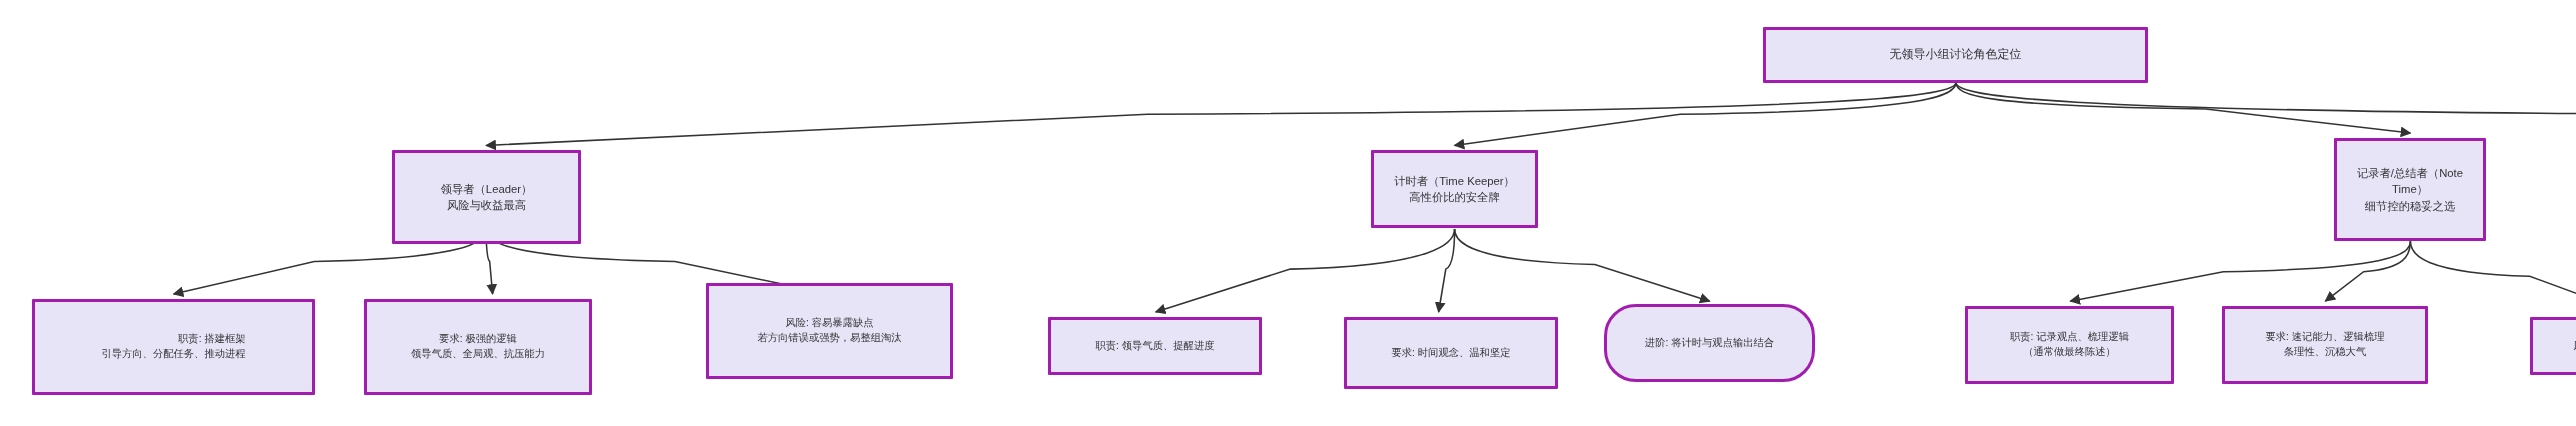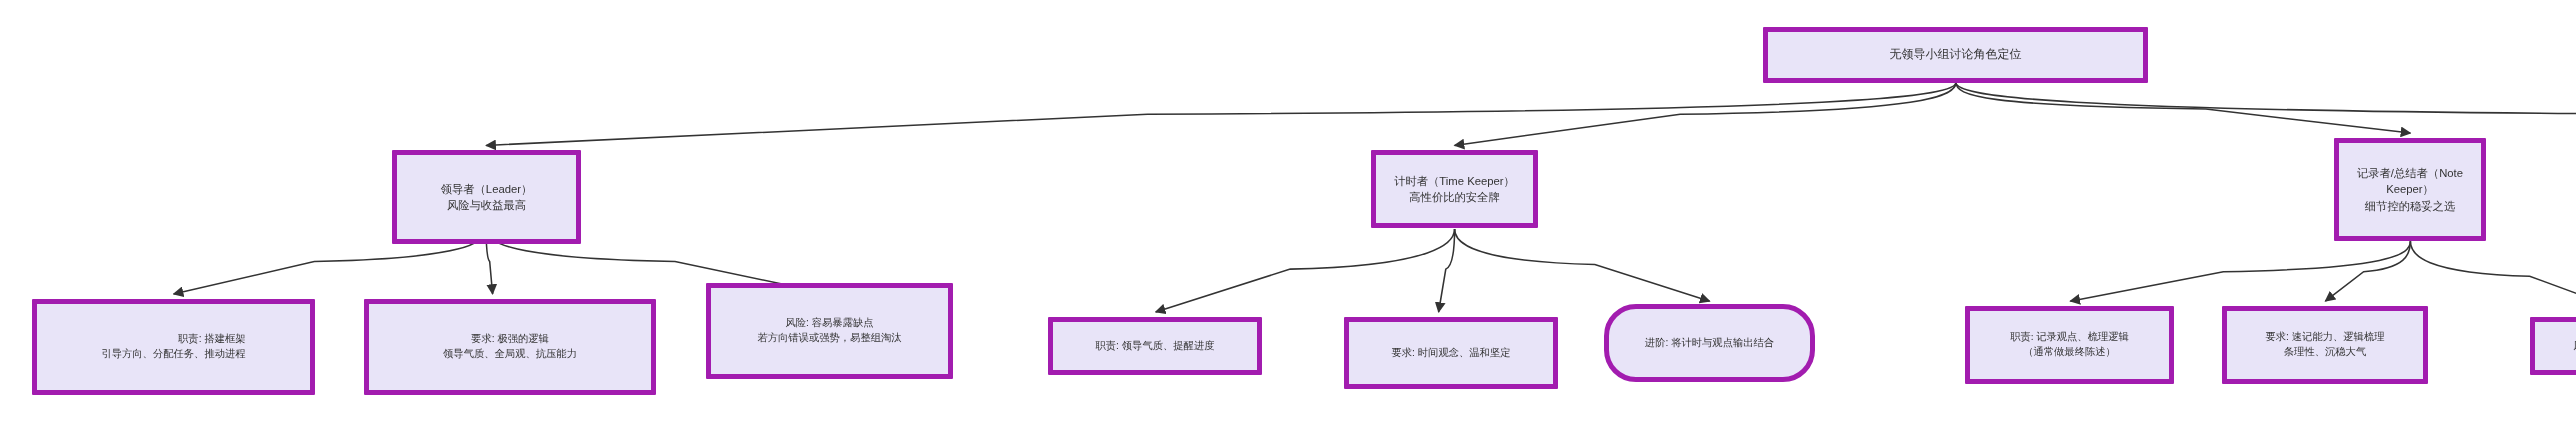--- a/index.html
+++ b/index.html
@@ -23,21 +23,21 @@
     left: 0;
     top: 0;
     width: 3697px;
     height: 427px;
     pointer-events: none;
   }
   .node {
     position: absolute;
     box-sizing: border-box;
     background: #e8e4f8;
-    border: 5px solid #a21caf;
+    border: 3px solid #a21caf;
     border-radius: 1px;
     display: flex;
     align-items: center;
     justify-content: center;
     text-align: center;
     color: #333333;
     line-height: 1.45;
     white-space: pre-line;
     padding: 2.1px 5.2px;
     z-index: 2;
@@ -80,31 +80,31 @@
         <path d="M 6356 444 C 6356 470, 6346.94 507, 6272.95 513 L 6205 584" marker-end="url(#arrow)"></path>
         <path d="M 6356 444 C 6356 470, 6381.14 515.8199999999999, 6586.45 521.8199999999999 L 6775 605" marker-end="url(#arrow)"></path>
       </g>
   </svg>
   <div id="nodes">
       <div class="node root" style="left: 1763px; top: 27px; width: 385px; height: 56px;">无领导小组讨论角色定位</div>
       <div class="node role" style="left: 392px; top: 150px; width: 189px; height: 94px;">领导者（Leader）
 风险与收益最高</div>
       <div class="node role" style="left: 1371px; top: 150px; width: 167px; height: 78px;">计时者（Time Keeper）
 高性价比的安全牌</div>
-      <div class="node role" style="left: 2334px; top: 138px; width: 152px; height: 103px;">记录者/总结者（Note Keeper）
+      <div class="node role" style="left: 2334px; top: 138px; width: 152px; height: 103px;">记录者/总结者（Note Time）
 细节控的稳妥之选</div>
       <div class="node leaf" style="left: 32px; top: 299px; width: 283px; height: 96px; text-align: right;">职责: 搭建框架
 引导方向、分配任务、推动进程</div>
-      <div class="node leaf" style="left: 364px; top: 299px; width: 292px; height: 96px;">要求: 极强的逻辑
+      <div class="node leaf" style="left: 364px; top: 299px; width: 228px; height: 96px;">要求: 极强的逻辑
 领导气质、全局观、抗压能力</div>
       <div class="node leaf" style="left: 706px; top: 283px; width: 247px; height: 96px;">风险: 容易暴露缺点
 若方向错误或强势，易整组淘汰</div>
       <div class="node leaf" style="left: 1048px; top: 317px; width: 214px; height: 58px;">职责: 领导气质、提醒进度</div>
       <div class="node leaf" style="left: 1344px; top: 317px; width: 214px; height: 72px;">要求: 时间观念、温和坚定</div>
       <div class="node leaf" style="left: 1604px; top: 304px; width: 211px; height: 78px; border-radius: 32px;">进阶: 将计时与观点输出结合</div>
-      <div class="node leaf" style="left: 1965px; top: 306px; width: 209px; height: 78px; font-family: Liberation Serif, serif;">职责: 记录观点、梳理逻辑
+      <div class="node leaf" style="left: 1965px; top: 306px; width: 209px; height: 78px;">职责: 记录观点、梳理逻辑
 （通常做最终陈述）</div>
       <div class="node leaf" style="left: 2222px; top: 306px; width: 206px; height: 78px;">要求: 速记能力、逻辑梳理
 条理性、沉稳大气</div>
       <div class="node leaf" style="left: 2530px; top: 317px; width: 195px; height: 58px;">风险: 避免只记录不发言</div>
     </div>
 </div>
 
 
 </body></html>

